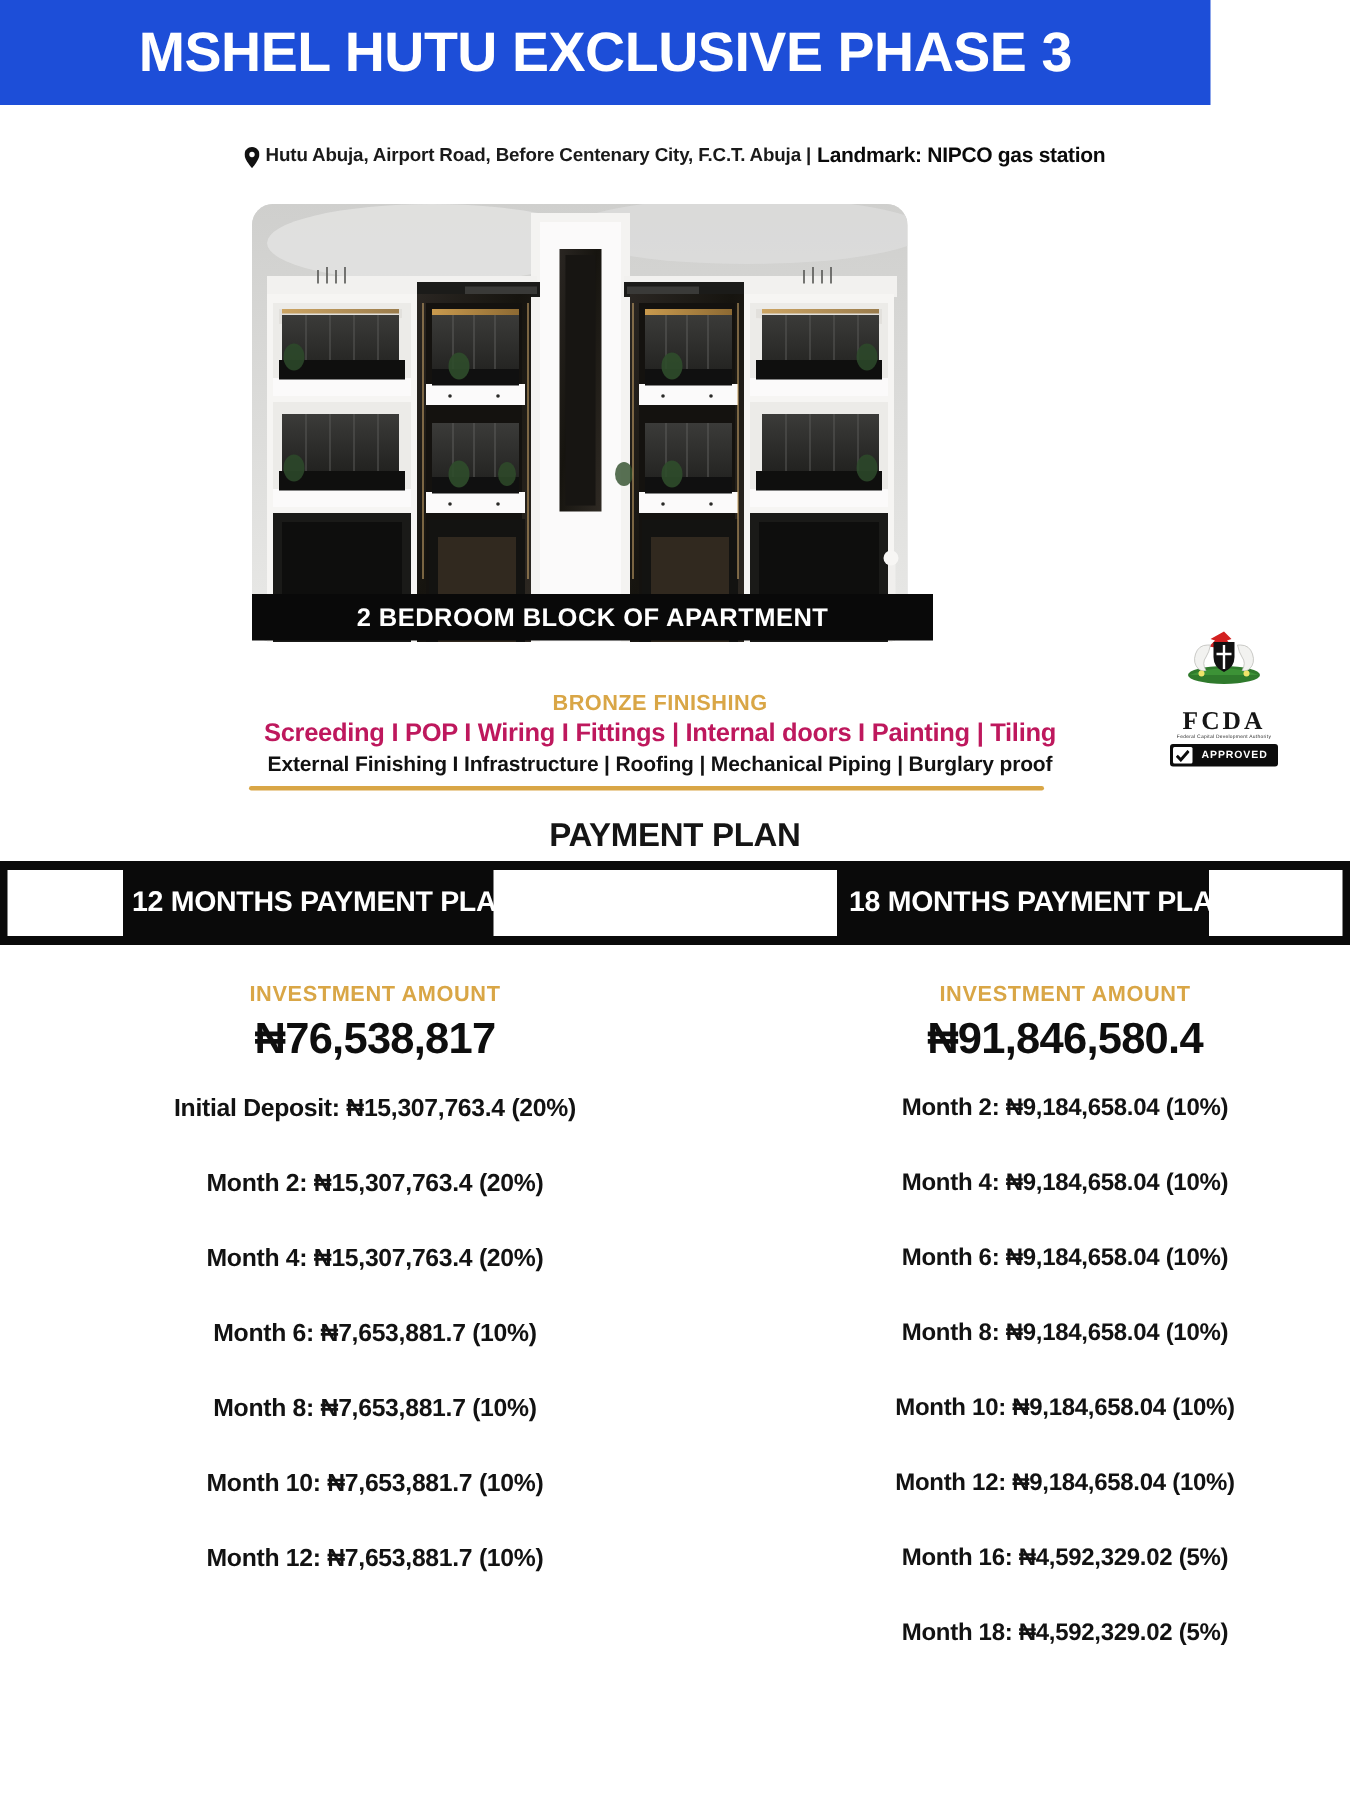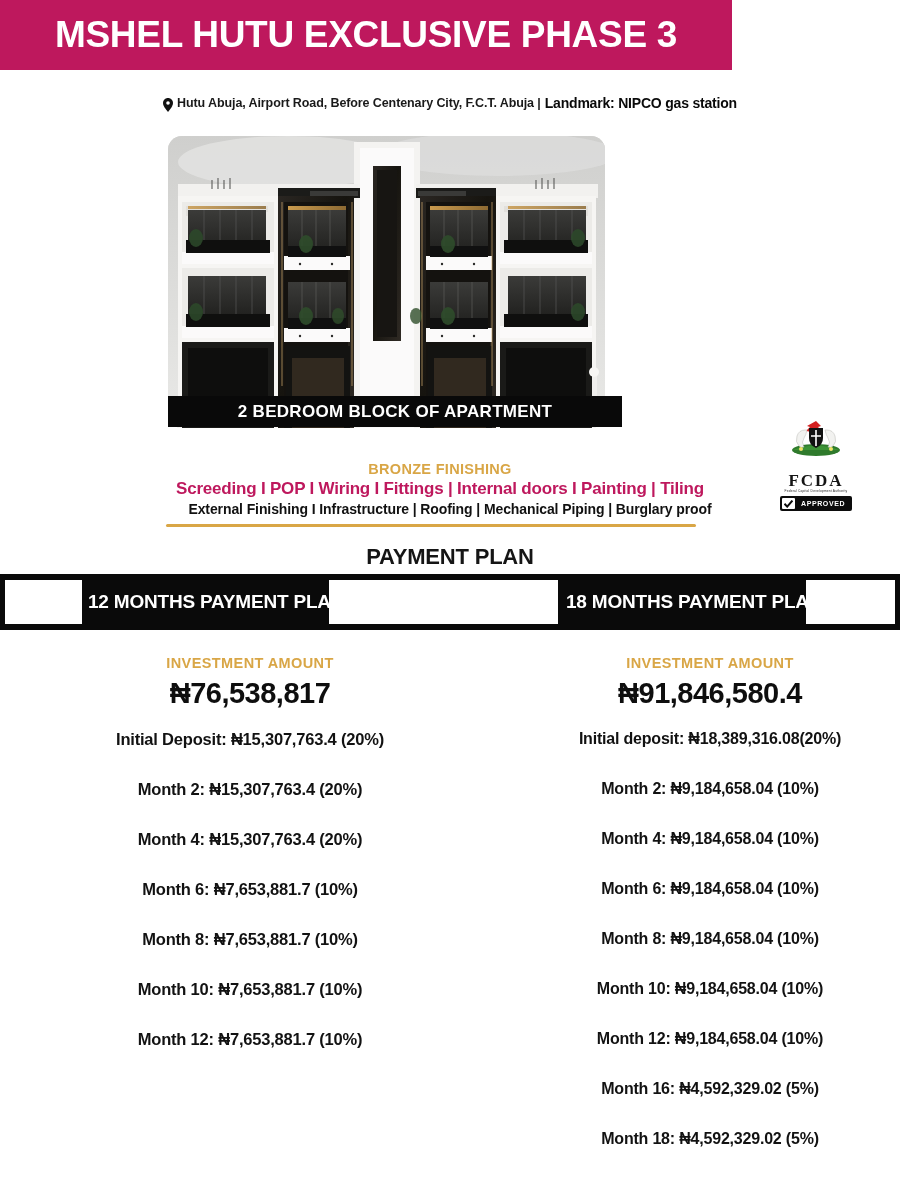--- a/index.html
+++ b/index.html
@@ -13,23 +13,23 @@
     position: relative;
     overflow: hidden;
     font-family: "Liberation Sans", sans-serif;
     color: #111111;
   }
 
   
   .title-bar {
     position: absolute;
     left: 0; top: 0;
-    width: 732px;
+    width: 807px;
     height: 70px;
-    background: #be185d;
+    background: #1d4ed8;
     display: flex;
     align-items: center;
     justify-content: center;
   }
   .title-bar .title-text {
     color: #ffffff;
     font-size: 37px;
     font-weight: 700;
     letter-spacing: -0.3px;
     white-space: nowrap;
@@ -179,21 +179,20 @@
   .finishing-line2 {
     position: absolute;
     left: 0; top: 501px;
     width: 880px;
     text-align: center;
     font-size: 14px;
     font-weight: 700;
     color: #111111;
     letter-spacing: -0.1px;
     white-space: nowrap;
-    padding-left: 10px;
   }
   .gold-rule {
     position: absolute;
     left: 166px;
     top: 524px;
     width: 530px;
     height: 3px;
     background: #d9a646;
     border-radius: 2px;
   }
@@ -543,21 +542,20 @@
     <li>Month 8: ₦7,653,881.7 (10%)</li>
     <li>Month 10: ₦7,653,881.7 (10%)</li>
     <li>Month 12: ₦7,653,881.7  (10%)</li>
   </ul>
 </div>
 
 <div class="plan-col right">
   <div class="inv-label">INVESTMENT AMOUNT</div>
   <div class="inv-amount">₦91,846,580.4</div>
   <ul class="schedule">
-    <li>Initial deposit: ₦18,389,316.08(20%)</li>
     <li>Month 2: ₦9,184,658.04  (10%)</li>
     <li>Month 4: ₦9,184,658.04 (10%)</li>
     <li>Month 6: ₦9,184,658.04 (10%)</li>
     <li>Month 8: ₦9,184,658.04 (10%)</li>
     <li>Month 10: ₦9,184,658.04 (10%)</li>
     <li>Month 12: ₦9,184,658.04 (10%)</li>
     <li>Month 16: ₦4,592,329.02  (5%)</li>
     <li>Month 18: ₦4,592,329.02  (5%)</li>
   </ul>
 </div>

